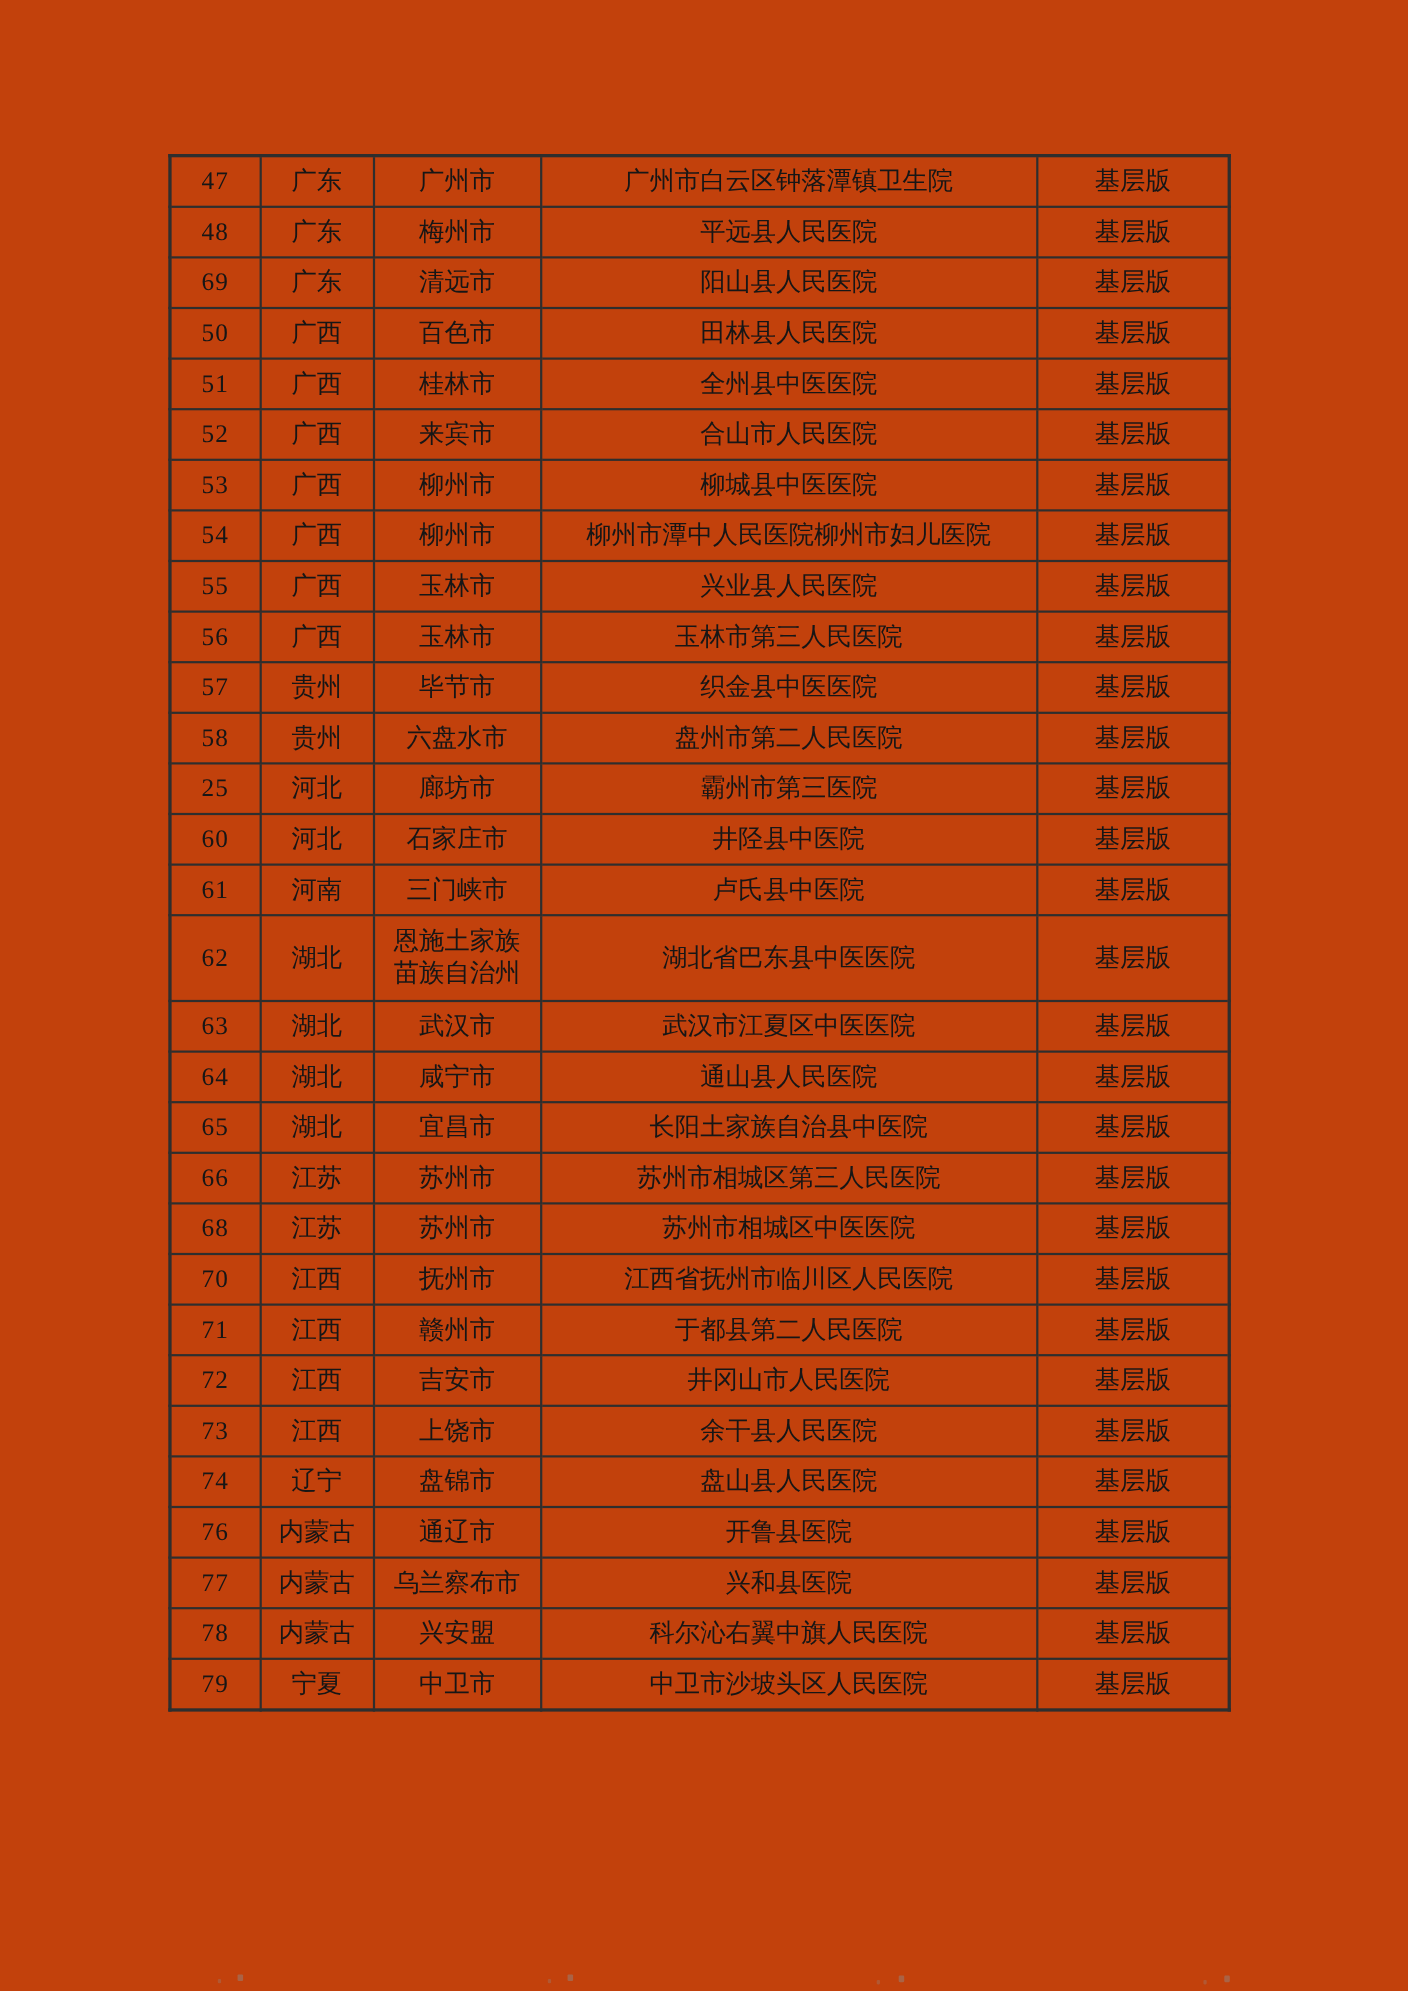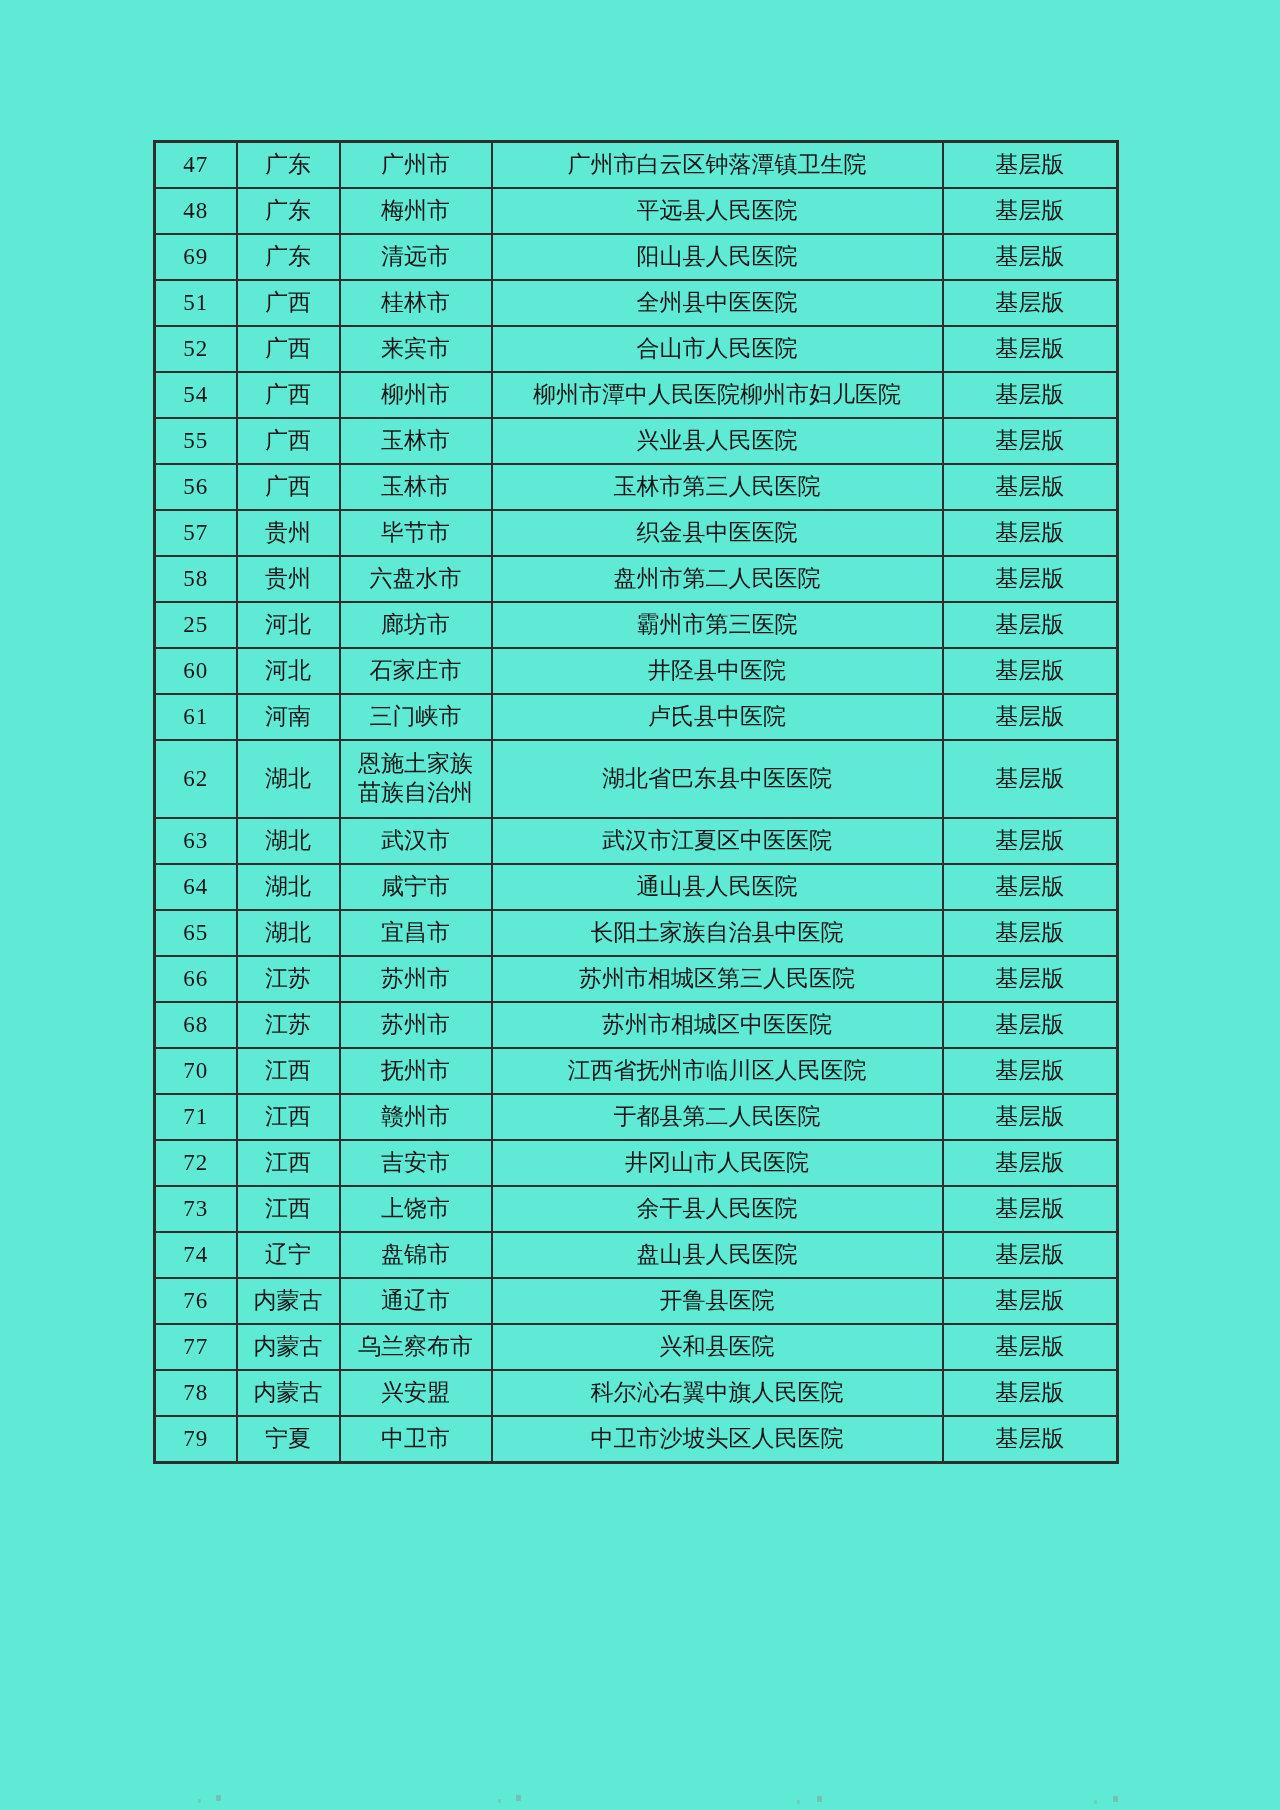--- a/index.html
+++ b/index.html
@@ -10,21 +10,21 @@
     width: 1280px;
     height: 1810px;
     position: relative;
     background: #ffffff;
     font-family: "Liberation Serif", "DejaVu Serif", serif;
     overflow: hidden;
   }
   .page {
     position: absolute;
     inset: 0;
-    background: #5eead4;
+    background: #c2410c;
   }
   table.doc-table {
     position: absolute;
     left: 153px;
     top: 140px;
     width: 963px;
     border-collapse: collapse;
     table-layout: fixed;
     border: 3px solid #2e2e2e;
   }
@@ -94,37 +94,51 @@
     </tr>
 
     <tr>
       <td class="cell-no">69</td>
       <td class="cell-province">广东</td>
       <td class="cell-city">清远市</td>
       <td class="cell-hospital">阳山县人民医院</td>
       <td class="cell-edition">基层版</td>
     </tr>
 
+    <tr>
+      <td class="cell-no">50</td>
+      <td class="cell-province">广西</td>
+      <td class="cell-city">百色市</td>
+      <td class="cell-hospital">田林县人民医院</td>
+      <td class="cell-edition">基层版</td>
+    </tr>
 
     <tr>
       <td class="cell-no">51</td>
       <td class="cell-province">广西</td>
       <td class="cell-city">桂林市</td>
       <td class="cell-hospital">全州县中医医院</td>
       <td class="cell-edition">基层版</td>
     </tr>
 
     <tr>
       <td class="cell-no">52</td>
       <td class="cell-province">广西</td>
       <td class="cell-city">来宾市</td>
       <td class="cell-hospital">合山市人民医院</td>
       <td class="cell-edition">基层版</td>
     </tr>
 
+    <tr>
+      <td class="cell-no">53</td>
+      <td class="cell-province">广西</td>
+      <td class="cell-city">柳州市</td>
+      <td class="cell-hospital">柳城县中医医院</td>
+      <td class="cell-edition">基层版</td>
+    </tr>
 
     <tr>
       <td class="cell-no">54</td>
       <td class="cell-province">广西</td>
       <td class="cell-city">柳州市</td>
       <td class="cell-hospital">柳州市潭中人民医院柳州市妇儿医院</td>
       <td class="cell-edition">基层版</td>
     </tr>
 
     <tr>

